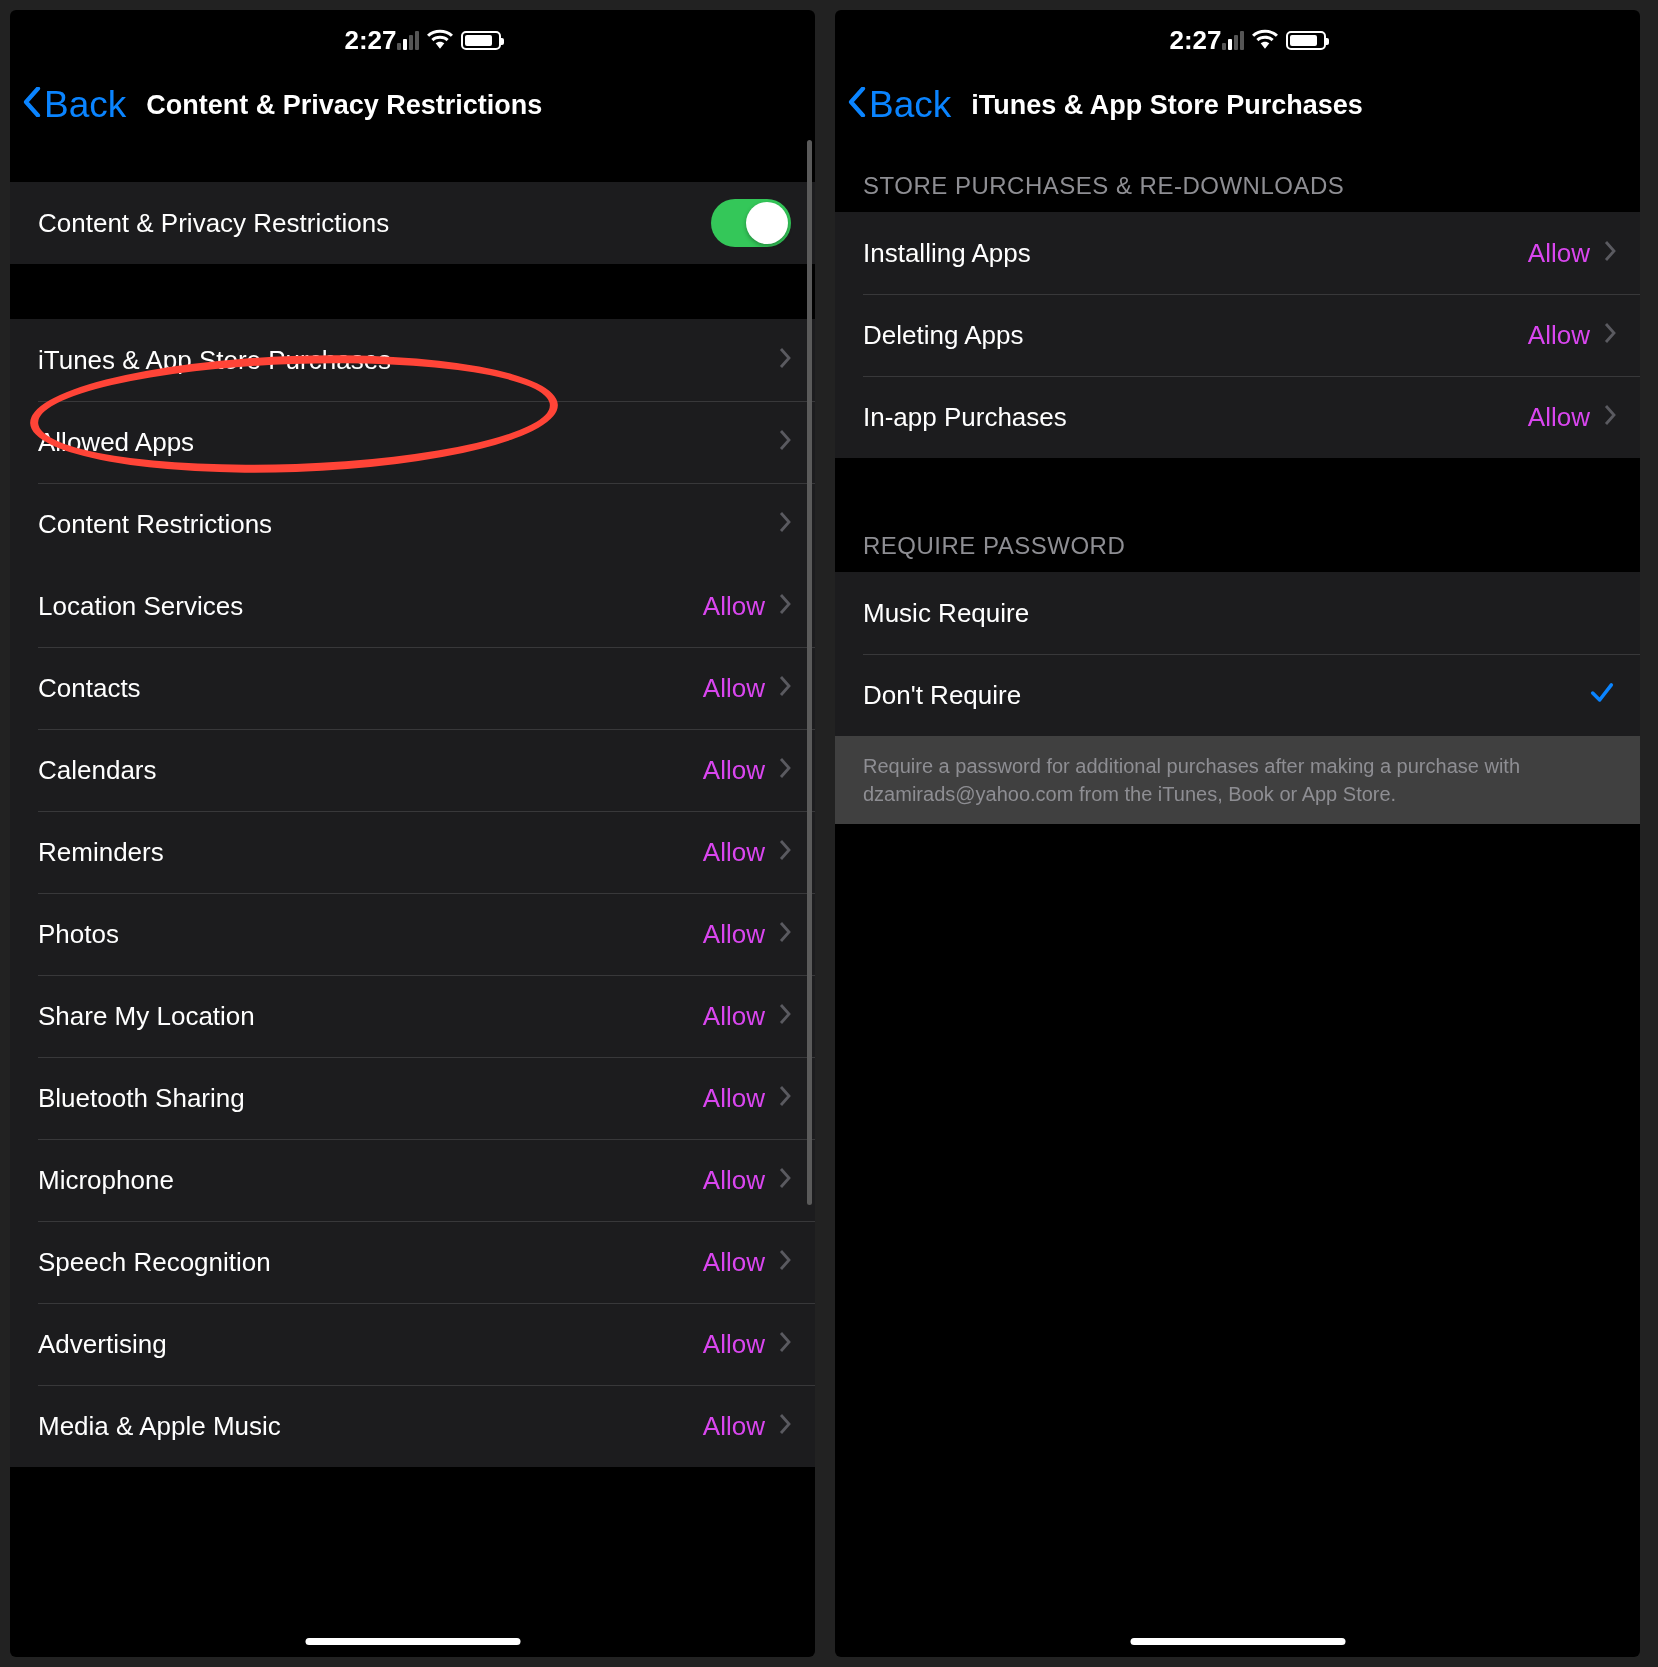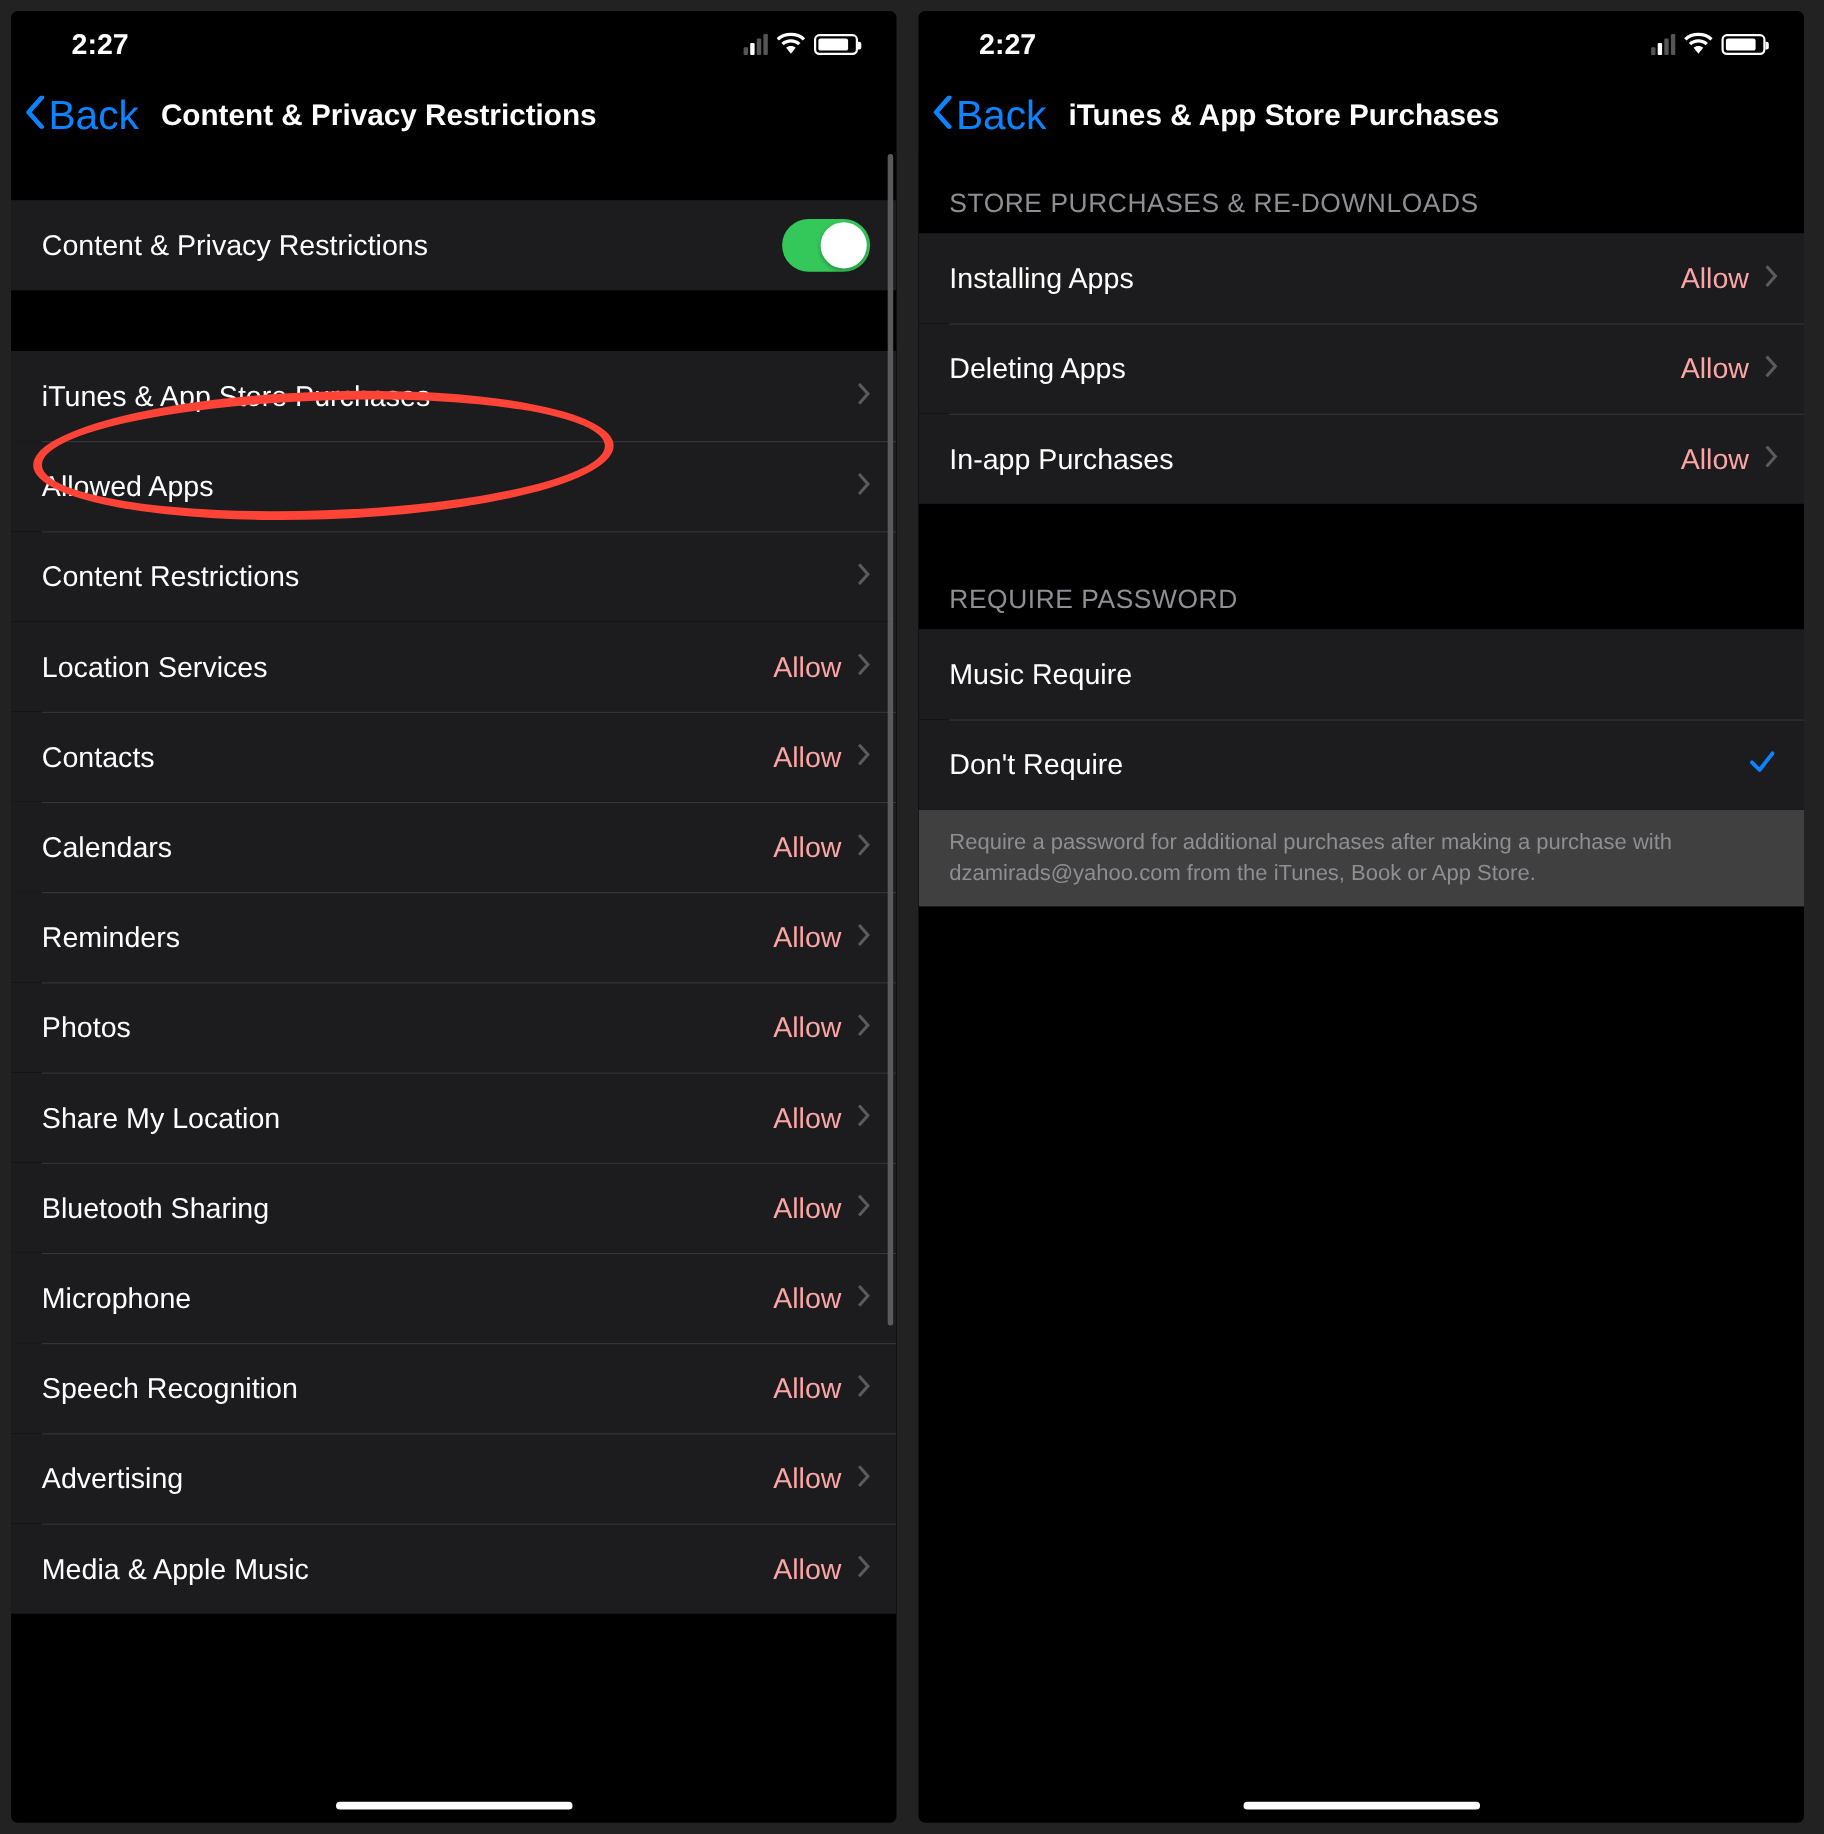--- a/index.html
+++ b/index.html
@@ -19,21 +19,21 @@
     border-radius: 6px;
     overflow: hidden;
     position: relative;
     display: flex;
     flex-direction: column;
   }
   .status-bar {
     height: 60px;
     display: flex;
     align-items: center;
-    justify-content: space-between;
+    justify-content: center;
     padding: 0 35px 0 55px;
     color: #fff;
     font-size: 26px;
     font-weight: 600;
   }
   .status-right { display: flex; align-items: center; gap: 8px; }
   .signal { display: flex; align-items: flex-end; gap: 2px; }
   .signal-bar { width: 4px; background: #555; border-radius: 1px; }
   .sb1 { height: 7px; }
   .sb2 { height: 11px; background: #fff; }
@@ -81,21 +81,21 @@
   .row + .row::before,
   .row.sep::before {
     content: "";
     position: absolute;
     left: 28px; right: 0; top: 0;
     height: 1px;
     background: #38383a;
   }
   .row-label { color: #fff; font-size: 26px; font-weight: 400; }
   .row-right { display: flex; align-items: center; gap: 14px; }
-  .row-value { color: #fca5a5; font-size: 26px; }
+  .row-value { color: #d946ef; font-size: 26px; }
   .chevron svg { width: 12px; height: 20px; }
   .chevron path { stroke: #5a5a60; stroke-width: 2.8; fill: none; }
 
   .toggle {
     width: 80px; height: 48px;
     background: #34c759;
     border-radius: 24px;
     position: relative;
   }
   .toggle-knob {

